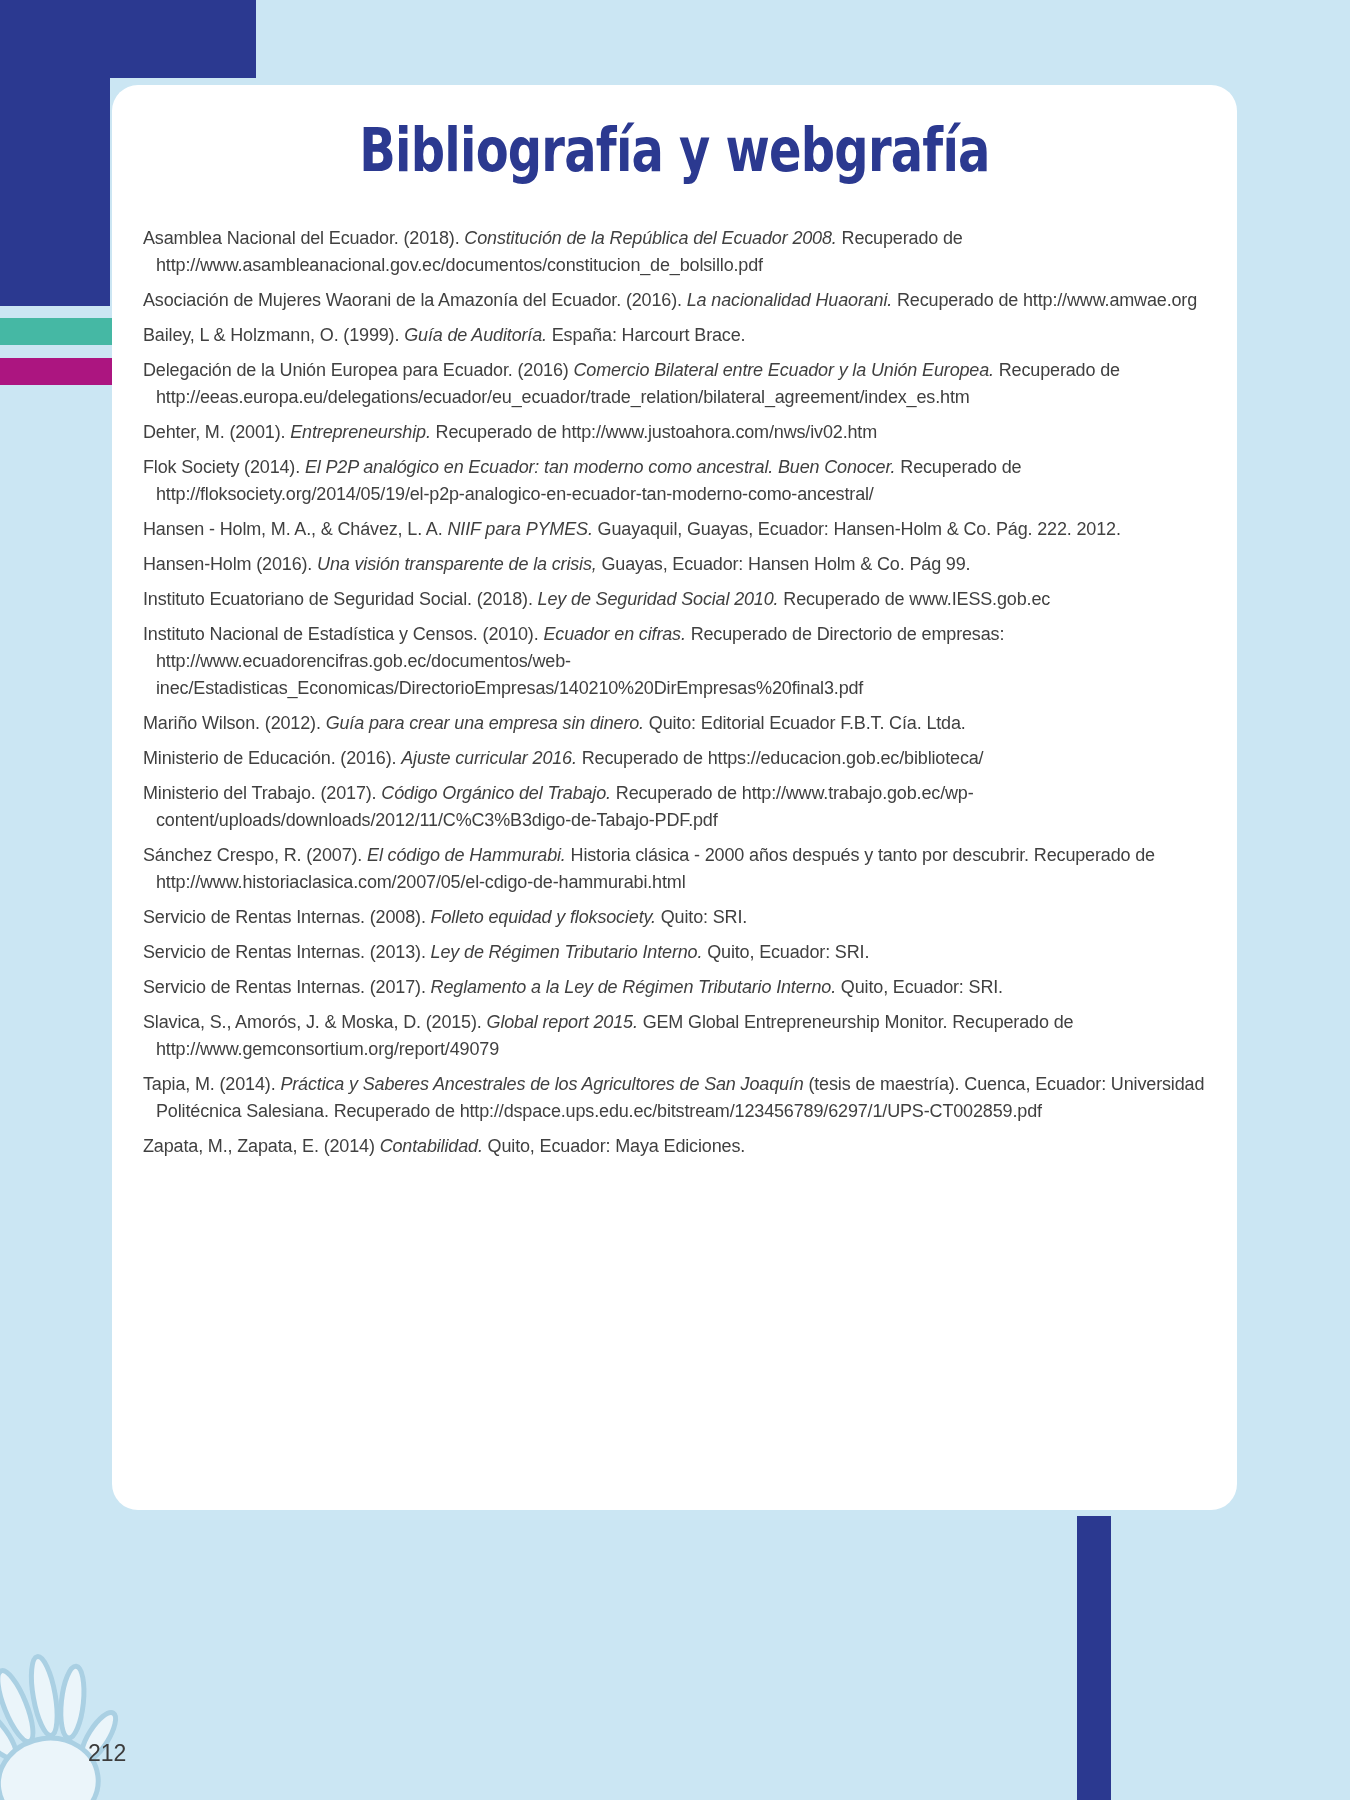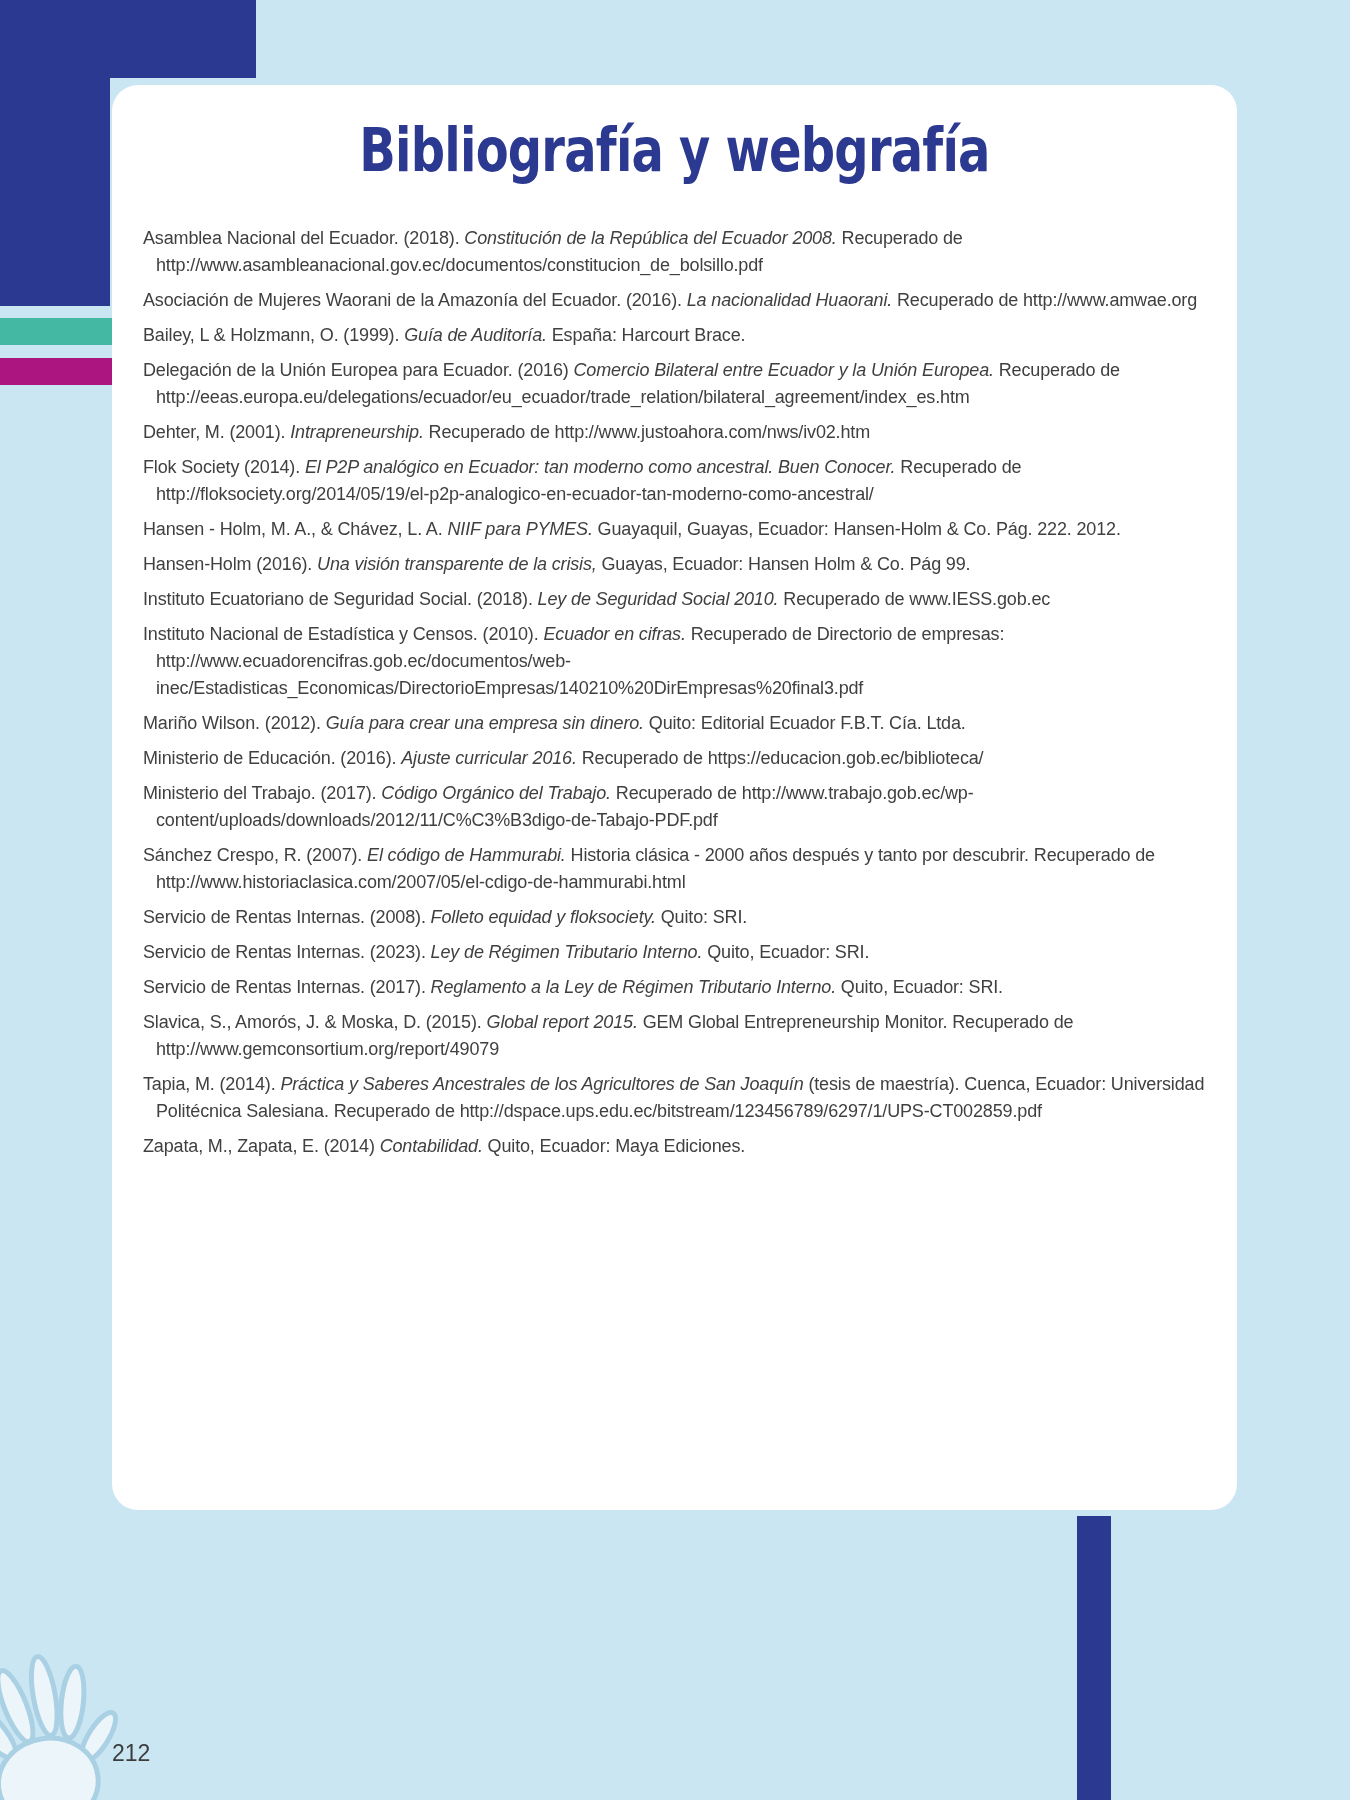--- a/index.html
+++ b/index.html
@@ -66,52 +66,52 @@
     position:absolute;left:1077px;top:1516px;width:34px;height:284px;
     background:var(--navy);
   }
   .hand{
     position:absolute;left:-28px;bottom:-34px;
     transform:rotate(-8deg);
     opacity:0.95;
   }
   .page-number{
     position:absolute;left:88px;top:1740px;
-    font-size:23px;color:#3c3c3c;margin-left:24px;
+    font-size:23px;color:#3c3c3c;
   }
 </style>
 </head>
 <body>
 
 <div class="page">
 
   <div class="band-top"></div>
   <div class="band-left"></div>
   <div class="stripe teal"></div>
   <div class="stripe magenta"></div>
 
   <div class="card">
     <h1 class="title">Bibliografía y webgrafía</h1>
     <div class="refs" id="refs">
         <p class="ref"><span>Asamblea Nacional del Ecuador. (2018). </span><span class="it">Constitución de la República del Ecuador 2008.</span><span> Recuperado de http://www.asambleanacional.gov.ec/documentos/constitucion_de_bolsillo.pdf</span></p>
         <p class="ref"><span>Asociación de Mujeres Waorani de la Amazonía del Ecuador. (2016). </span><span class="it">La nacionalidad Huaorani.</span><span> Recuperado de http://www.amwae.org</span></p>
         <p class="ref"><span>Bailey, L &amp; Holzmann, O. (1999). </span><span class="it">Guía de Auditoría.</span><span> España: Harcourt Brace.</span></p>
         <p class="ref"><span>Delegación de la Unión Europea para Ecuador. (2016) </span><span class="it">Comercio Bilateral entre Ecuador y la Unión Europea.</span><span> Recuperado de http://eeas.europa.eu/delegations/ecuador/eu_ecuador/trade_relation/bilateral_agreement/index_es.htm</span></p>
-        <p class="ref"><span>Dehter, M. (2001). </span><span class="it">Intrapreneurship.</span><span> Recuperado de http://www.justoahora.com/nws/iv02.htm</span></p>
+        <p class="ref"><span>Dehter, M. (2001). </span><span class="it">Entrepreneurship.</span><span> Recuperado de http://www.justoahora.com/nws/iv02.htm</span></p>
         <p class="ref"><span>Flok Society (2014). </span><span class="it">El P2P analógico en Ecuador: tan moderno como ancestral. Buen Conocer.</span><span> Recuperado de http://floksociety.org/2014/05/19/el-p2p-analogico-en-ecuador-tan-moderno-como-ancestral/</span></p>
         <p class="ref"><span>Hansen - Holm, M. A., &amp; Chávez, L. A. </span><span class="it">NIIF para PYMES.</span><span> Guayaquil, Guayas, Ecuador: Hansen-Holm &amp; Co. Pág. 222. 2012.</span></p>
         <p class="ref"><span>Hansen-Holm (2016). </span><span class="it">Una visión transparente de la crisis,</span><span> Guayas, Ecuador: Hansen Holm &amp; Co. Pág 99.</span></p>
         <p class="ref"><span>Instituto Ecuatoriano de Seguridad Social. (2018). </span><span class="it">Ley de Seguridad Social 2010.</span><span> Recuperado de www.IESS.gob.ec</span></p>
         <p class="ref"><span>Instituto Nacional de Estadística y Censos. (2010). </span><span class="it">Ecuador en cifras.</span><span> Recuperado de Directorio de empresas: http://www.ecuadorencifras.gob.ec/documentos/web-inec/Estadisticas_Economicas/DirectorioEmpresas/140210%20DirEmpresas%20final3.pdf</span></p>
         <p class="ref"><span>Mariño Wilson. (2012). </span><span class="it">Guía para crear una empresa sin dinero.</span><span> Quito: Editorial Ecuador F.B.T. Cía. Ltda.</span></p>
         <p class="ref"><span>Ministerio de Educación. (2016). </span><span class="it">Ajuste curricular 2016.</span><span> Recuperado de https://educacion.gob.ec/biblioteca/</span></p>
         <p class="ref"><span>Ministerio del Trabajo. (2017). </span><span class="it">Código Orgánico del Trabajo.</span><span> Recuperado de http://www.trabajo.gob.ec/wp-content/uploads/downloads/2012/11/C%C3%B3digo-de-Tabajo-PDF.pdf</span></p>
         <p class="ref"><span>Sánchez Crespo, R. (2007). </span><span class="it">El código de Hammurabi.</span><span> Historia clásica - 2000 años después y tanto por descubrir. Recuperado de http://www.historiaclasica.com/2007/05/el-cdigo-de-hammurabi.html</span></p>
         <p class="ref"><span>Servicio de Rentas Internas. (2008). </span><span class="it">Folleto equidad y floksociety.</span><span> Quito: SRI.</span></p>
-        <p class="ref"><span>Servicio de Rentas Internas. (2023). </span><span class="it">Ley de Régimen Tributario Interno.</span><span> Quito, Ecuador: SRI.</span></p>
+        <p class="ref"><span>Servicio de Rentas Internas. (2013). </span><span class="it">Ley de Régimen Tributario Interno.</span><span> Quito, Ecuador: SRI.</span></p>
         <p class="ref"><span>Servicio de Rentas Internas. (2017). </span><span class="it">Reglamento a la Ley de Régimen Tributario Interno.</span><span> Quito, Ecuador: SRI.</span></p>
         <p class="ref"><span>Slavica, S., Amorós, J. &amp; Moska, D. (2015). </span><span class="it">Global report 2015.</span><span> GEM Global Entrepreneurship Monitor. Recuperado de http://www.gemconsortium.org/report/49079</span></p>
         <p class="ref"><span>Tapia, M. (2014). </span><span class="it">Práctica y Saberes Ancestrales de los Agricultores de San Joaquín</span><span> (tesis de maestría). Cuenca, Ecuador: Universidad Politécnica Salesiana. Recuperado de http://dspace.ups.edu.ec/bitstream/123456789/6297/1/UPS-CT002859.pdf</span></p>
         <p class="ref"><span>Zapata, M., Zapata, E. (2014) </span><span class="it">Contabilidad.</span><span> Quito, Ecuador: Maya Ediciones.</span></p>
       </div>
   </div>
 
   <div class="band-bottom-right"></div>
 
   <div class="hand">

